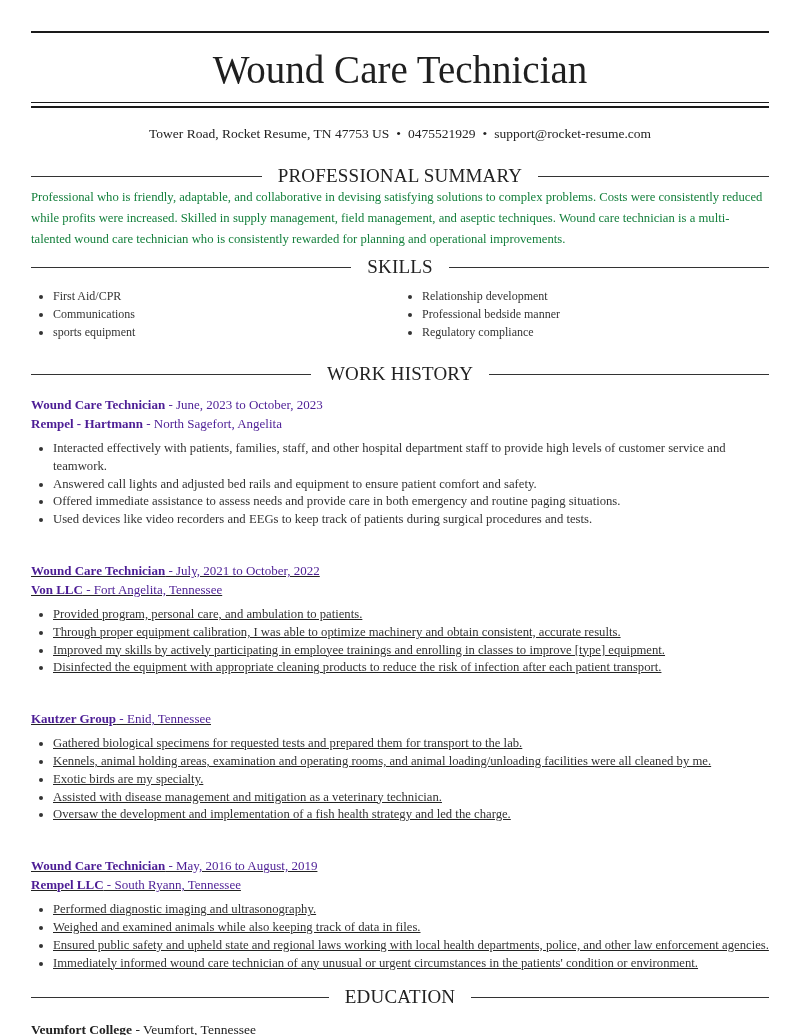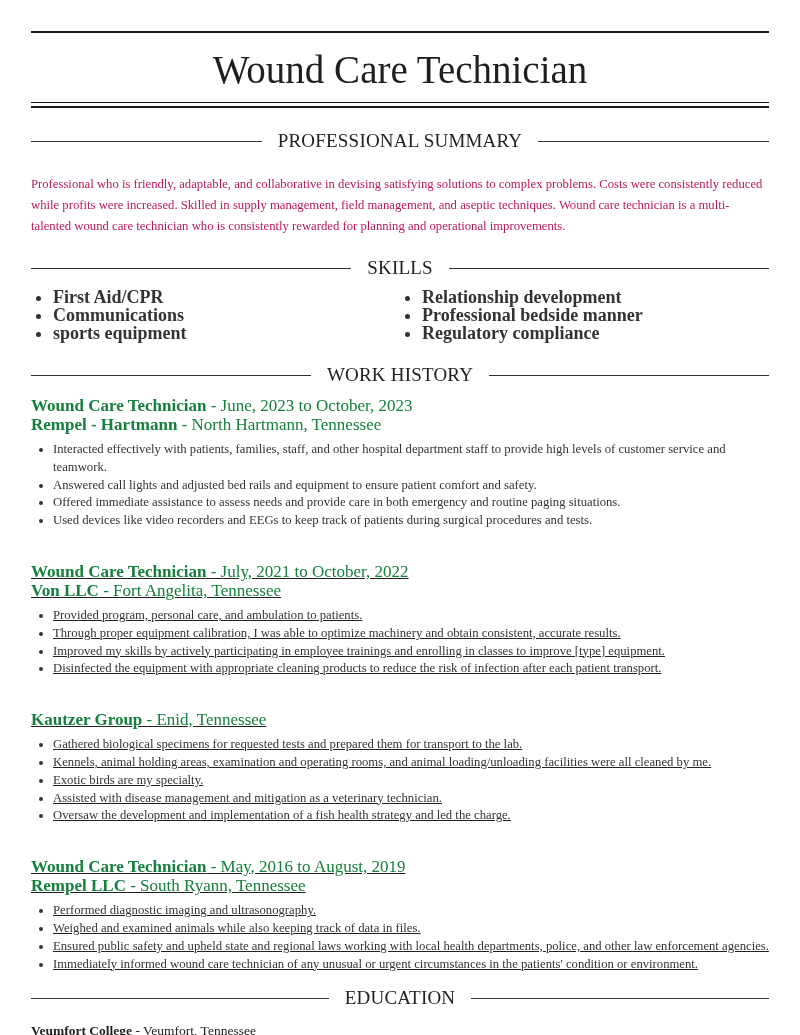--- a/index.html
+++ b/index.html
@@ -22,55 +22,58 @@
   }
   .contact .sep { margin: 0 7px; }
   .section-head {
     display: flex; align-items: center; margin-top: 22px; height: 22px;
   }
   .section-head .line { flex: 1; height: 1px; background: #333333; }
   .section-head .txt {
     padding: 0 16px; font-size: 19px; letter-spacing: 0.2px; color: #222;
   }
   .summary {
-    font-size: 12.7px; line-height: 21px; margin-top: 22px; color: #be185d;
+    font-size: 12.7px; line-height: 21px; margin-top: 0; color: #15803d;
   }
   .skills {
     display: flex; margin-top: 9px;
   }
   .skills ul { flex: 1; margin: 0; padding-left: 22px; }
-  .skills li { font-size: 18px; line-height: 18px; color: #333; font-weight: bold; }
+  .skills li { font-size: 12px; line-height: 18px; color: #333; }
   .job { margin-top: 10px; }
-  .job .l1, .job .l2 { font-size: 17px; line-height: 19px; color: #15803d; }
+  .job .l1, .job .l2 { font-size: 13px; line-height: 19px; color: #4c1d95; }
   .job b { font-weight: bold; }
   .job ul { margin: 7px 0 0 0; padding-left: 22px; }
   .job li { font-size: 12.7px; line-height: 17.8px; color: #333; }
   .job + .job { margin-top: 32px; text-decoration: underline; }
   .edu { margin-top: 12px; }
   .edu .l1, .edu .l2 { font-size: 13.5px; line-height: 19px; color: #222; }
 </style>
 </head>
 <body>
 
 <div class="page">
   <div class="rule-top"></div>
   <div class="title">Wound Care Technician</div>
   <div class="rule-double">
     <div class="l1"></div>
     <div class="l2"></div>
   </div>
+  <div class="contact">
+    <span>Tower Road, Rocket Resume, TN 47753 US</span><span class="sep">•</span><span>0475521929</span><span class="sep">•</span><span>support@rocket-resume.com</span>
+  </div>
 
   <div class="section-head">
     <div class="line"></div>
     <div class="txt">PROFESSIONAL SUMMARY</div>
     <div class="line"></div>
   </div>
   <div class="summary">Professional who is friendly, adaptable, and collaborative in devising satisfying solutions to complex problems. Costs were consistently reduced while profits were increased. Skilled in supply management, field management, and aseptic techniques. Wound care technician is a multi-talented wound care technician who is consistently rewarded for planning and operational improvements.</div>
 
-  <div class="section-head" style="margin-top:20px">
+  <div class="section-head" style="margin-top:6px">
     <div class="line"></div>
     <div class="txt">SKILLS</div>
     <div class="line"></div>
   </div>
   <div class="skills">
     <ul>
       <li>First Aid/CPR</li>
       <li>Communications</li>
       <li>sports equipment</li>
     </ul>
@@ -82,21 +85,21 @@
   </div>
 
   <div class="section-head" style="">
     <div class="line"></div>
     <div class="txt">WORK HISTORY</div>
     <div class="line"></div>
   </div>
 
   <div class="job">
     <div class="l1"><b>Wound Care Technician</b><span> - June, 2023 to October, 2023</span></div>
-    <div class="l2"><b>Rempel - Hartmann</b><span> - North Hartmann, Tennessee</span></div>
+    <div class="l2"><b>Rempel - Hartmann</b><span> - North Sagefort, Angelita</span></div>
     <ul>
       <li>Interacted effectively with patients, families, staff, and other hospital department staff to provide high levels of customer service and teamwork.</li>
       <li>Answered call lights and adjusted bed rails and equipment to ensure patient comfort and safety.</li>
       <li>Offered immediate assistance to assess needs and provide care in both emergency and routine paging situations.</li>
       <li>Used devices like video recorders and EEGs to keep track of patients during surgical procedures and tests.</li>
     </ul>
   </div>
 
   <div class="job">
     <div class="l1"><b>Wound Care Technician</b><span> - July, 2021 to October, 2022</span></div>

